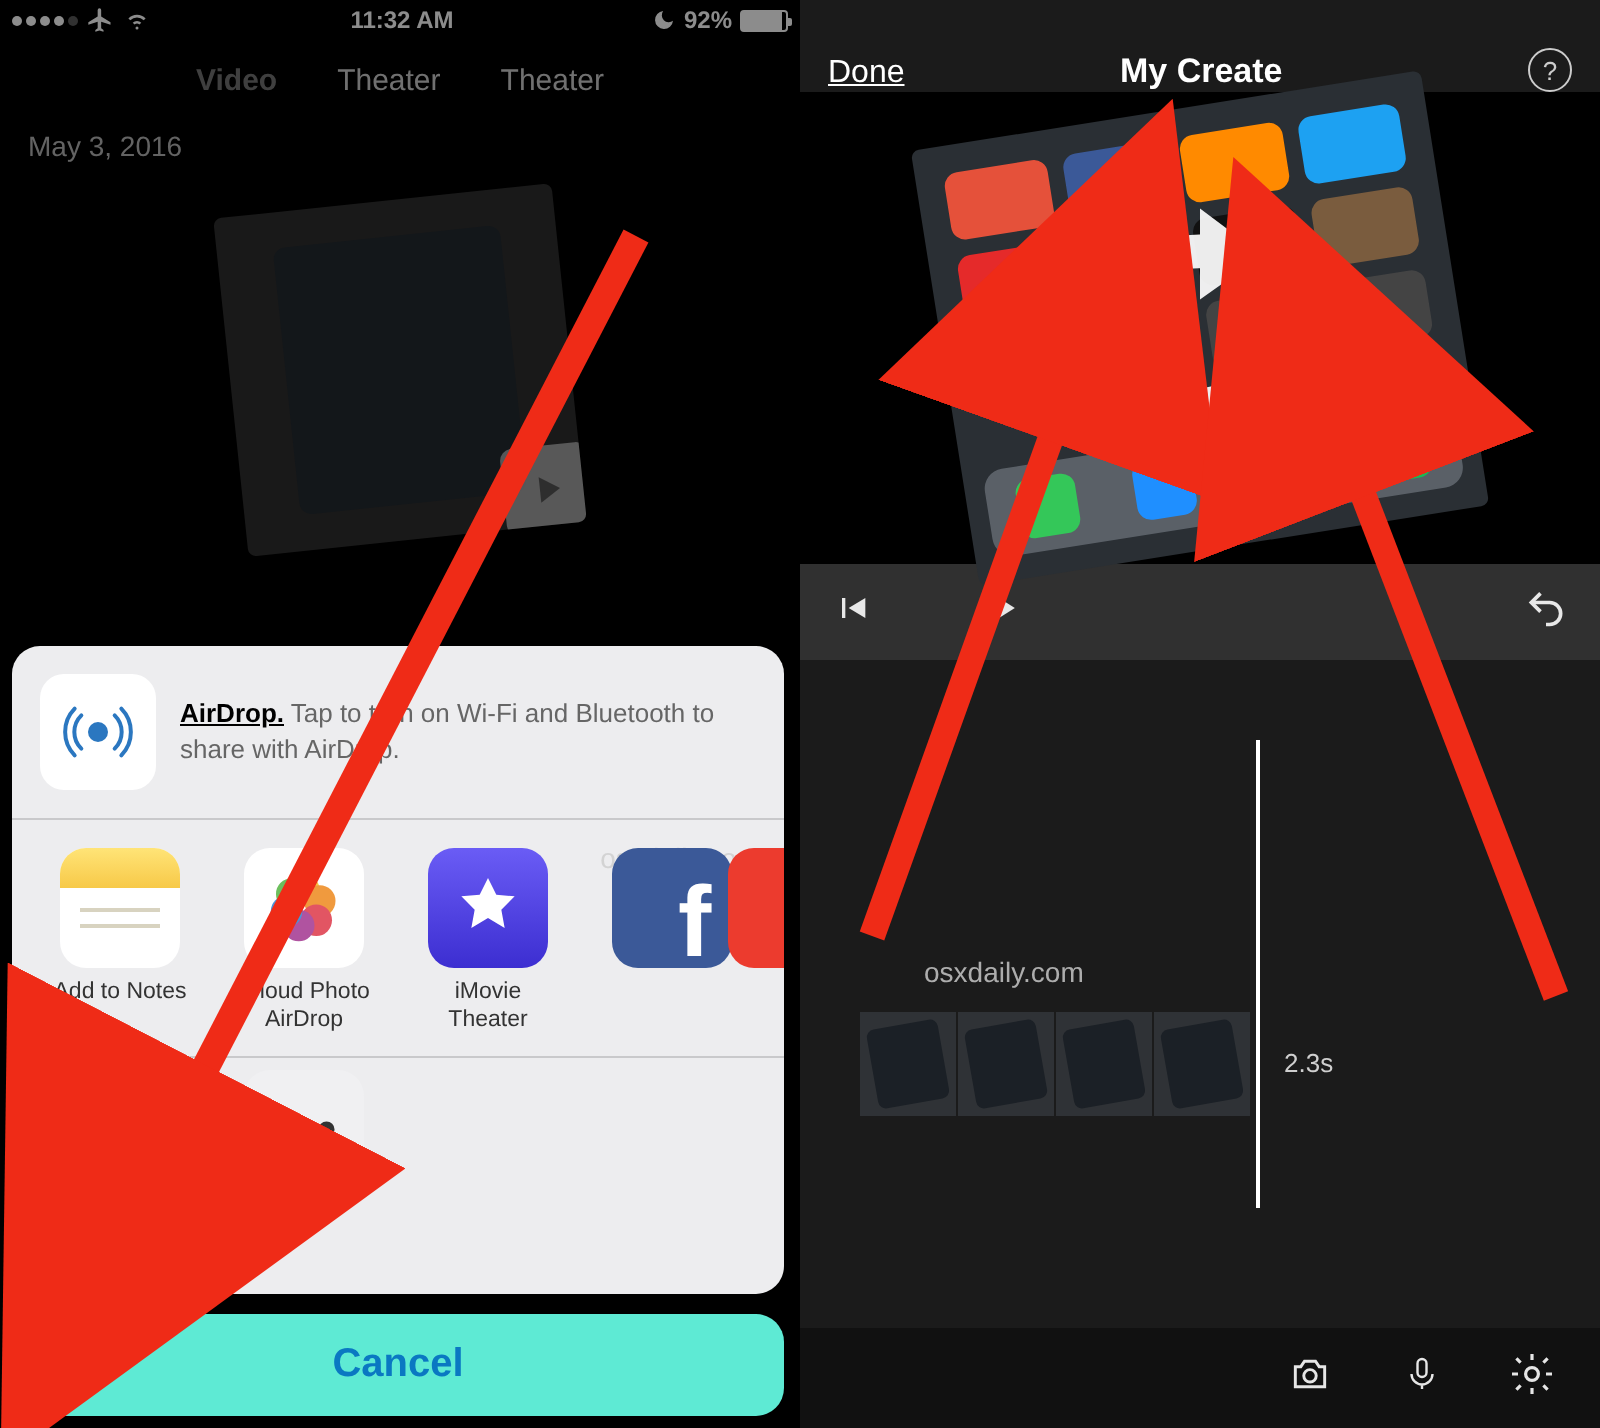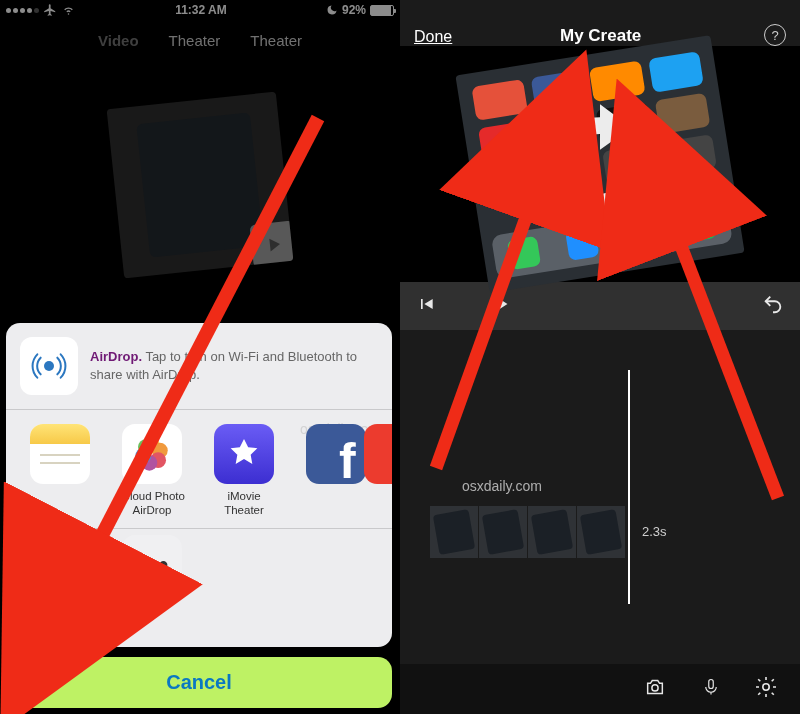--- a/index.html
+++ b/index.html
@@ -33,40 +33,40 @@
 
   
   .dim { position:absolute; inset:0; background:rgba(0,0,0,0.45); }
 
   
   .sheet { position:absolute; left:6px; right:8px; bottom:6px; border-radius:14px; background:transparent; }
   .sheet-card { background:rgba(245,245,247,0.97); border-radius:14px; padding:0; }
   .airdrop-row { display:flex; align-items:center; gap:12px; padding:14px; }
   .airdrop-icon { width:58px; height:58px; border-radius:12px; background:#fff; display:flex; align-items:center; justify-content:center; }
   .airdrop-text { font-size:13px; color:#666; line-height:1.35; max-width:280px; }
-  .airdrop-text b { color:#701a75; font-weight:700; }
+  .airdrop-text b { color:#000000; font-weight:700;text-decoration:underline; }
   .sheet-sep { height:1px; background:rgba(0,0,0,0.15); }
   .share-row { display:flex; padding:14px 8px 8px; gap:0; position:relative; }
   .share-item { width:92px; text-align:center; font-size:11.5px; color:#333; }
   .share-item .icon { width:60px; height:60px; border-radius:13px; margin:0 auto 6px; display:flex; align-items:center; justify-content:center; position:relative; overflow:hidden;}
   .share-item .lbl { min-height:30px; display:flex; flex-direction:column; justify-content:flex-start; line-height:1.2;}
   .icon.notes { background:linear-gradient(#fff 66%, #fff 66%); position:relative;}
   .icon.notes::before{content:"";position:absolute;left:0;right:0;top:0;height:20px;background:linear-gradient(#ffe477,#f7c948);}
   .icon.notes::after{content:"";position:absolute;left:10px;right:10px;top:30px;height:2px;background:#d8d3c0;box-shadow:0 8px 0 #d8d3c0;}
   .icon.photos { background:#fff; }
   .icon.imovie { background:linear-gradient(#6a5cf5,#3c2ed1); }
   .icon.facebook { background:#3b5998; color:#fff; }
   .icon.more-peeking{ position:absolute; right:-32px; top:14px; width:60px;height:60px;border-radius:13px; background:#ec3b2e;}
   .row2 { padding-top:6px; padding-bottom:16px;}
   .icon.createmovie { background:#fff; position:relative; }
   .film-sprocket { position:absolute; inset:14px 10px; border:2px solid #555; border-radius:3px;}
   .film-sprocket::before,.film-sprocket::after{content:"";position:absolute;left:-6px;right:-6px;height:6px;background:repeating-linear-gradient(90deg,#555 0 4px,transparent 4px 8px);}
   .film-sprocket::before{top:-8px}.film-sprocket::after{bottom:-8px}
   .icon.moredots { background:#f0f0f2; color:#333; font-size:28px; letter-spacing:3px; font-weight:900;}
-  .cancel-btn { margin-top:10px; background:#bef264; border-radius:14px; text-align:center; color:#0a78c2; font-size:20px; font-weight:700; padding:14px 0; }
+  .cancel-btn { margin-top:10px; background:#5eead4; border-radius:14px; text-align:center; color:#0a78c2; font-size:20px; font-weight:700; padding:14px 0; }
 
   
   .wm { position:absolute; color:rgba(200,200,200,0.7); font-size:14px; }
 
   
   .r-header { height:46px; display:flex; align-items:flex-end; justify-content:space-between; padding:0 14px; color:#fff; }
   .r-header .done { text-decoration:underline; font-size:16px; }
   .r-header .title { font-size:17px; font-weight:600; position:absolute; left:160px; }
   .help-circle { width:22px;height:22px;border:1.5px solid #ccc;border-radius:50%;display:flex;align-items:center;justify-content:center;font-size:13px;color:#ccc;}
 
@@ -133,20 +133,21 @@
           </div>
       </div>
     </div>
 
     <div class="seg-tabs">
       <a href="#" class="active">Video</a>
       <a href="#">Theater</a>
       <a href="#">Theater</a>
     </div>
 
+    <div class="date-label">May 3, 2016</div>
 
     <div class="video-thumb">
       <div class="screen"></div>
       <div class="play-badge">
         <svg width="22" height="22" viewBox="0 0 24 24" fill="#555">
             <path d="M8 5v14l11-7z"></path>
           </svg>
       </div>
     </div>
 
@@ -166,20 +167,21 @@
             <b>AirDrop.</b><span> Tap to turn on Wi-Fi and Bluetooth to share with AirDrop.</span>
           </div>
         </div>
         <div class="sheet-sep"></div>
 
         <span class="wm" style="right:12px;top:98px">osxdaily.com</span>
 
         <div class="share-row" style="overflow:hidden">
           <div class="share-item">
             <div class="icon notes"></div>
+            <div class="lbl">Add to Notes</div>
           </div>
           <div class="share-item">
             <div class="icon photos">
               <svg width="42" height="42" viewBox="0 0 48 48">
                   <g transform="translate(24 24)">
                 <circle r="9" cx="0" cy="-10" fill="#f6c544"></circle>
                     <circle r="9" cx="9" cy="-4" fill="#f09a3e"></circle>
                     <circle r="9" cx="7" cy="7" fill="#e25563"></circle>
                     <circle r="9" cx="-3" cy="10" fill="#b053a0"></circle>
                     <circle r="9" cx="-10" cy="2" fill="#4b93d8"></circle>

